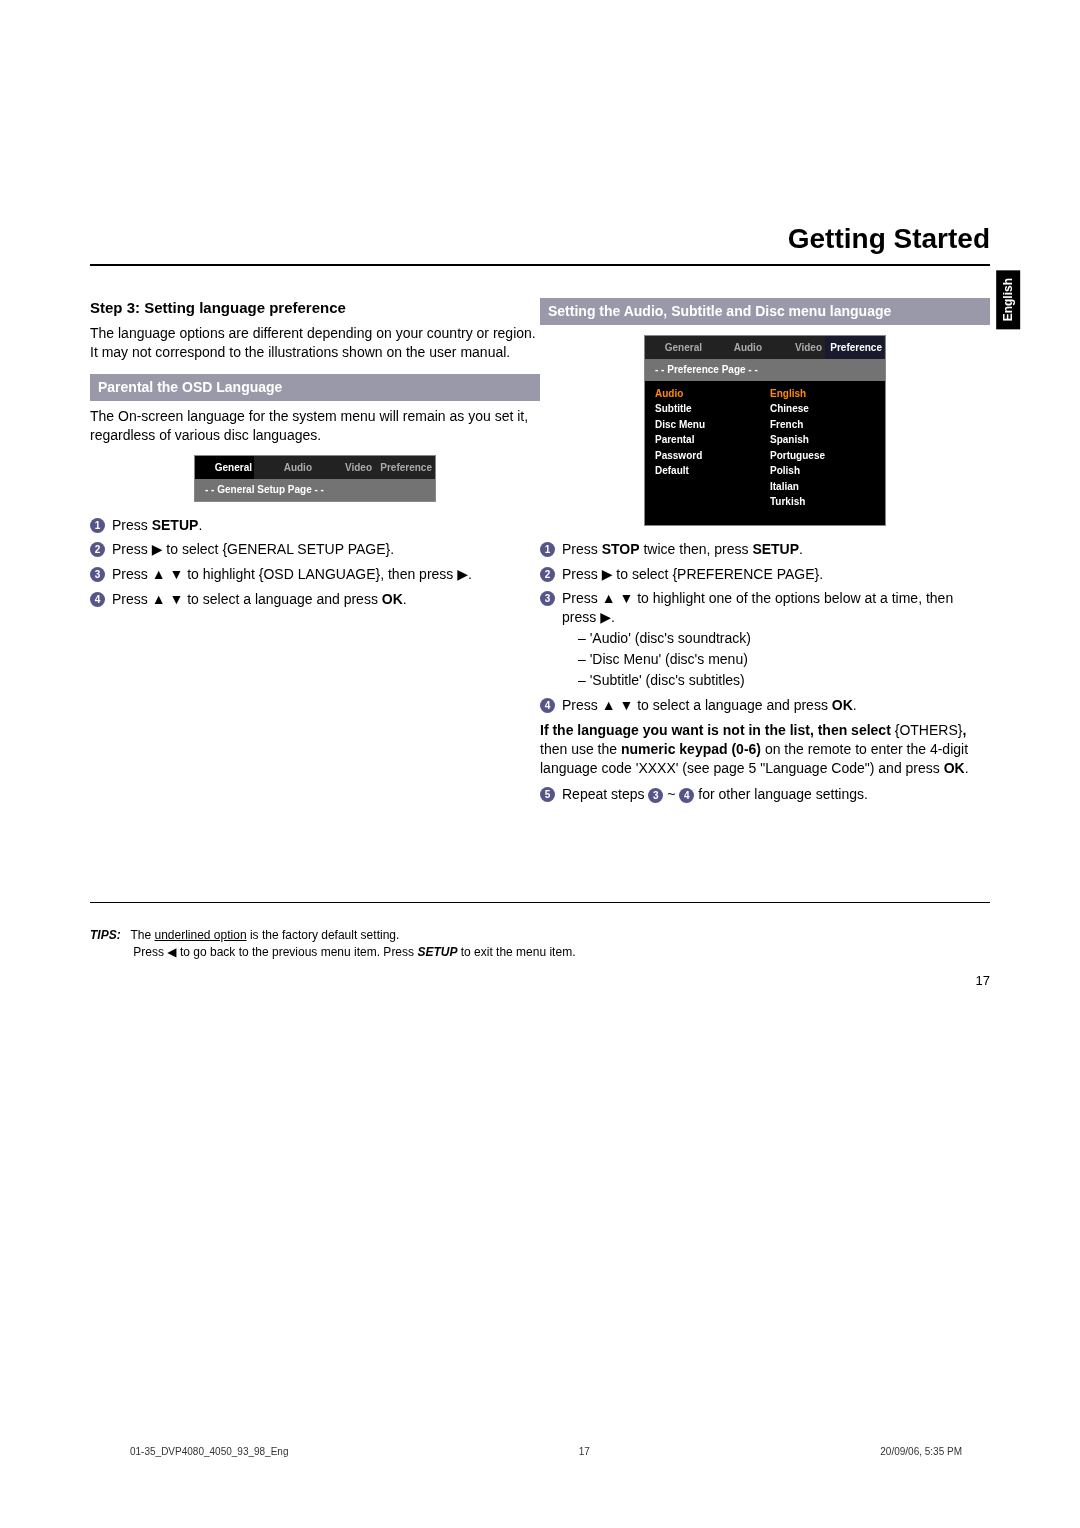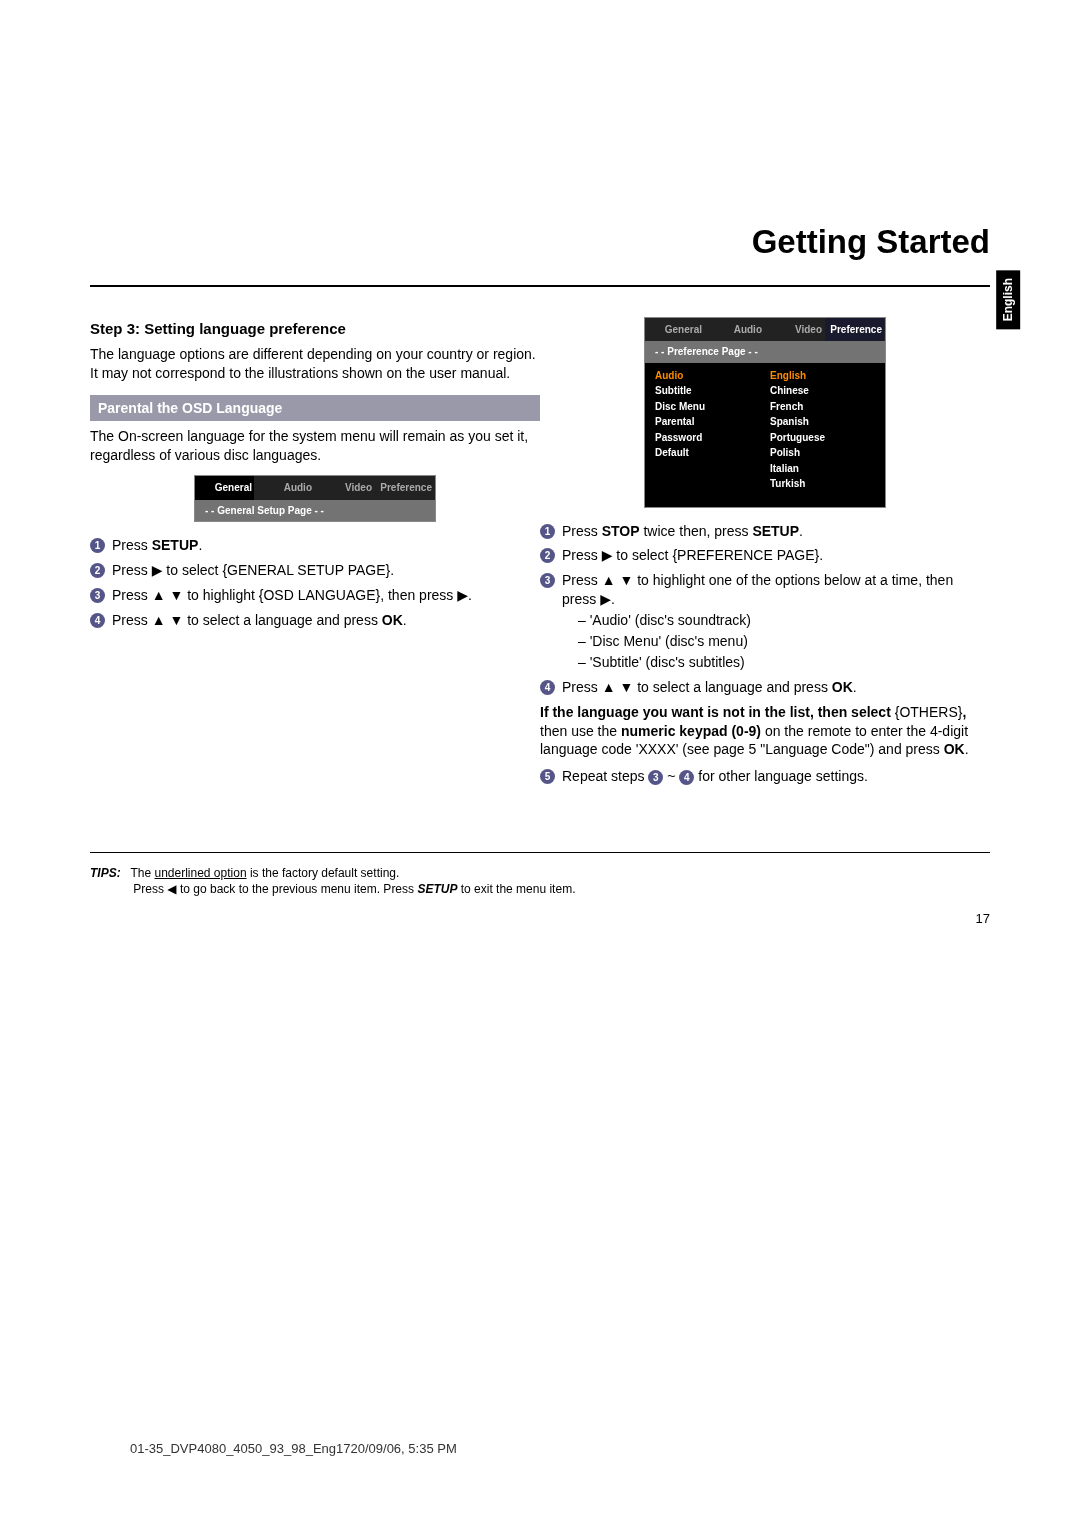--- a/index.html
+++ b/index.html
@@ -1,17 +1,17 @@
 <!DOCTYPE html>
 <html><head>
 <meta charset="utf-8">
 <style>
 body{margin:0;font-family:Arial,Helvetica,sans-serif;background:#fff;color:#000;font-size:14px;line-height:1.35}
 .page{width:1080px;height:1528px;position:relative;box-sizing:border-box;padding:60px 90px 50px 90px}
-.header{text-align:right;font-size:33px;font-weight:bold;border-bottom:2px solid #000;padding-bottom:20px;margin:160px 0 20px 0}
+.header{text-align:right;font-size:28px;font-weight:bold;border-bottom:2px solid #000;padding-bottom:6px;margin:160px 0 20px 0}
 .cols{display:flex;}
 .col{flex:1}
 .side-tab{position:absolute;right:60px;top:270px;background:#000;color:#fff;font-size:12px;font-weight:bold;padding:8px 4px;writing-mode:vertical-rl;transform:rotate(180deg)}
 h4{font-size:15px;margin:12px 0 6px 0}
 .subhead{background:#9999aa;color:#fff;font-weight:bold;padding:4px 8px;font-size:14px;margin:12px 0 6px 0}
 p{margin:4px 0 8px 0}
 ol{list-style:none;padding:0;margin:4px 0}
 ol li{position:relative;padding-left:22px;margin:6px 0}
 .num{display:inline-block;width:15px;height:15px;border-radius:50%;background:#555588;color:#fff;font-size:10px;text-align:center;line-height:15px;font-weight:bold;position:absolute;left:0;top:2px}
 .inline-num{display:inline-block;width:15px;height:15px;border-radius:50%;background:#555588;color:#fff;font-size:10px;text-align:center;line-height:15px;font-weight:bold;vertical-align:middle}
@@ -20,24 +20,24 @@
 .menu .tabs span{flex:1;text-align:right;padding:5px 2px;background:#000;color:#fff;border-right:1px solid #222}
 .menu .tabs span.inactive{background:#222;color:#aaa}
 .menu .tabs span.pref{background:#1a1a2e}
 .menu .row{background:#737373;padding:4px 10px;color:#fff}
 .menu .body{background:#000;padding:5px 10px 15px 10px;display:flex;gap:10px;min-height:90px}
 .menu .left{flex:1}
 .menu .right{flex:1}
 .menu .hl{color:#ff8c00}
 .menu .item{padding:1px 0}
 .sub{margin:2px 0 2px 16px}
-.tips{border-top:1px solid #000;margin-top:60px;padding-top:12px;font-size:12px}
+.tips{border-top:1px solid #000;margin-top:92px;padding-top:24px;font-size:12px}
 .tips b{font-style:italic}
 .pgnum{text-align:right;font-size:13px;margin-top:12px}
-.footer{position:absolute;bottom:70px;left:130px;right:118px;display:flex;justify-content:flex-start;font-size:13px;color:#333}
+.footer{position:absolute;bottom:70px;left:130px;right:118px;display:flex;justify-content:space-between;font-size:10px;color:#333}
 .arrow{font-family:Arial}
 </style>
 </head>
 <body>
 
 <div class="page">
 
 <div class="side-tab">English</div>
 
 <div class="header">Getting Started</div>
@@ -63,20 +63,21 @@
 
     <ol>
       <li><span class="num">1</span><span>Press </span><b>SETUP</b><span>.</span></li>
       <li><span class="num">2</span><span>Press </span><span class="arrow">▶</span><span> to select {GENERAL SETUP PAGE}.</span></li>
       <li><span class="num">3</span><span>Press </span><span class="arrow">▲ ▼</span><span> to highlight {OSD LANGUAGE}, then press </span><span class="arrow">▶</span><span>.</span></li>
       <li><span class="num">4</span><span>Press </span><span class="arrow">▲ ▼</span><span> to select a language and press </span><b>OK</b><span>.</span></li>
     </ol>
   </div>
 
   <div class="col">
+    <div class="subhead">Setting the Audio, Subtitle and Disc menu language</div>
 
     <div class="menu">
       <div class="tabs">
         <span class="inactive">General</span>
         <span class="inactive">Audio</span>
         <span class="inactive">Video</span>
         <span class="pref">Preference</span>
       </div>
       <div class="row">- -   Preference Page   - -</div>
       <div class="body">
@@ -107,21 +108,21 @@
       <li><span class="num">3</span><span>Press </span><span class="arrow">▲ ▼</span><span> to highlight one of the options below at a time, then press </span><span class="arrow">▶</span><span>.</span>
         <div class="sub">–  'Audio' (disc's soundtrack)</div>
         <div class="sub">–  'Disc Menu' (disc's menu)</div>
         <div class="sub">–  'Subtitle' (disc's subtitles)</div>
       </li>
       <li><span class="num">4</span><span>Press </span><span class="arrow">▲ ▼</span><span> to select a language and press </span><b>OK</b><span>.</span></li>
     </ol>
 
     <p>
       <b><span>If the language you want is not in the list, then select </span></b><span>{OTHERS}</span><b><span>,</span></b><br>
-      <span>then use the </span><b>numeric keypad (0-9)</b><span> on the remote to enter the 4-digit language code 'XXXX' (see page 5 "Language Code") and press </span><b>OK</b><span>.</span>
+      <span>then use the </span><b>numeric keypad (0-6)</b><span> on the remote to enter the 4-digit language code 'XXXX' (see page 5 "Language Code") and press </span><b>OK</b><span>.</span>
     </p>
 
     <ol>
       <li><span class="num">5</span><span>Repeat steps </span><span class="inline-num">3</span><span> ~ </span><span class="inline-num">4</span><span> for other language settings.</span></li>
     </ol>
 
   </div>
 </div>
 
 <div class="tips">

